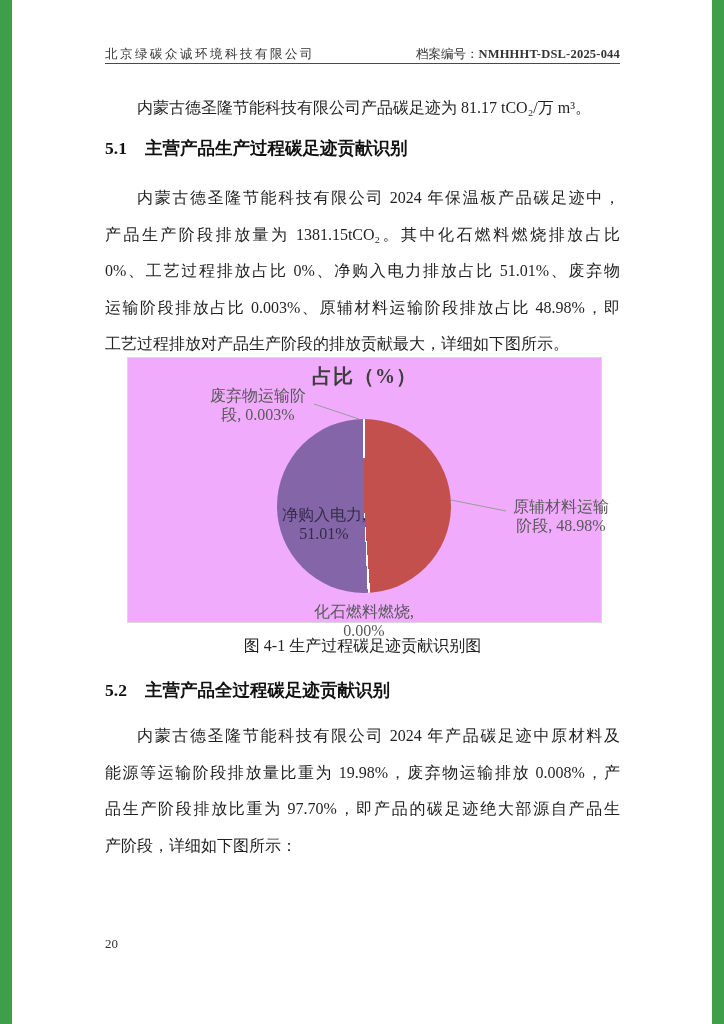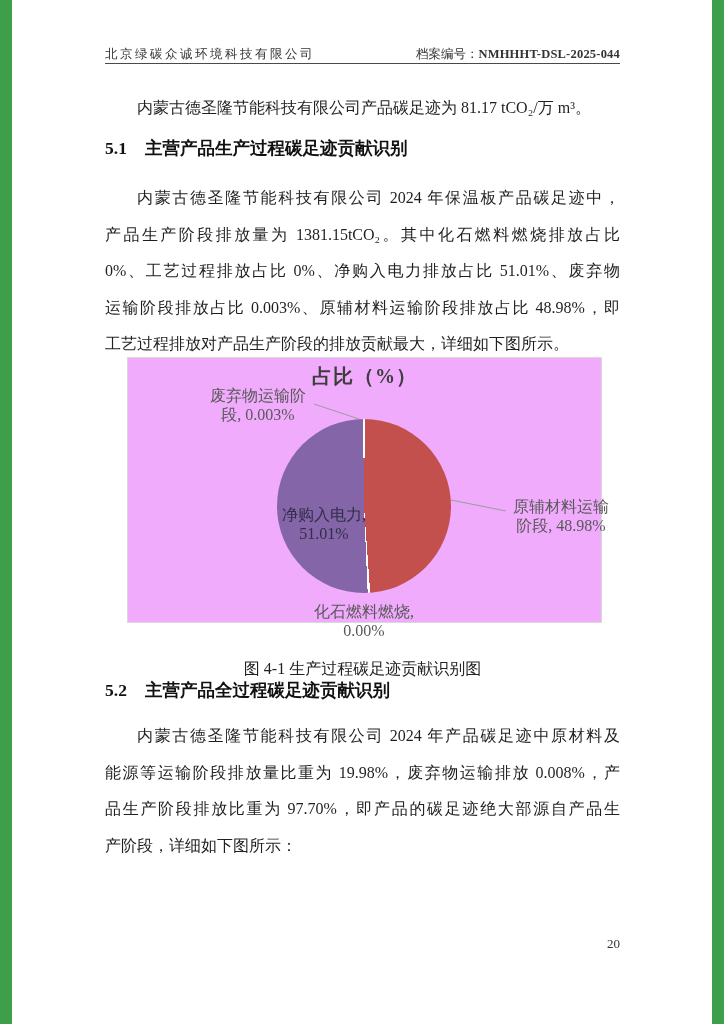--- a/index.html
+++ b/index.html
@@ -35,24 +35,24 @@
   .chart-title { position: absolute; top: 5px; left: 0; width: 100%; text-align: center;
                  font-size: 20px; font-weight: 700; color: #3d3d3d; letter-spacing: 1px; }
   .pie { position: absolute; left: 149px; top: 61px; width: 174px; height: 174px; border-radius: 50%; }
   .pie-label { position: absolute; font-size: 16px; line-height: 19px; color: #595959; text-align: center; }
   .lbl-waste { left: 60px; top: 28px; width: 140px; }
   .lbl-elec  { left: 140px; top: 147px; width: 112px; color: #332c4a; }
   .lbl-raw   { left: 385px; top: 139px; width: 96px; }
   .lbl-fossil{ left: 178px; top: 244px; width: 116px; }
   .leader-lines { position: absolute; left: 0; top: 0; width: 475px; height: 266px; }
 
-  .fig-caption { position: absolute; top: 659px; left: 0; width: 515px; text-align: center;
+  .fig-caption { position: absolute; top: 636px; left: 0; width: 515px; text-align: center;
                  font-size: 16px; color: #222; }
 
-  .page-number { position: absolute; top: 936px; left: 0; width: 515px; text-align: right;
+  .page-number { position: absolute; top: 936px; left: 0; width: 515px; text-align: left;
                  font-size: 13px; color: #333; }
 </style>
 </head>
 <body>
 
 <div class="edge-bar left" style="background: rgb(63, 158, 73);"></div>
 <div class="edge-bar right" style="background: rgb(63, 158, 73);"></div>
 
 <div class="content">
 

